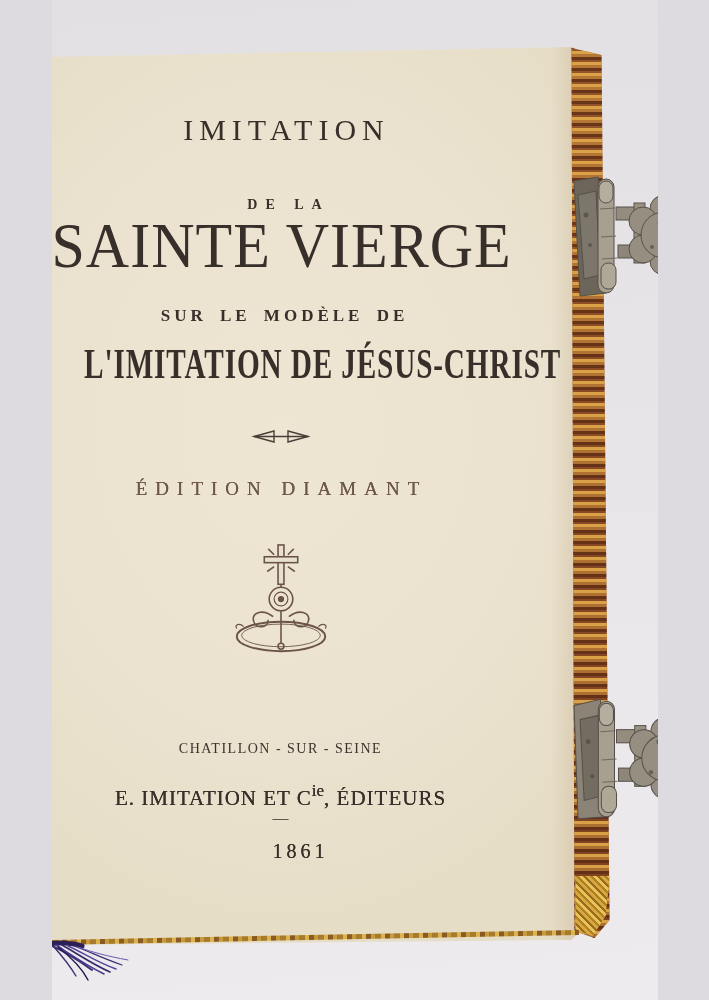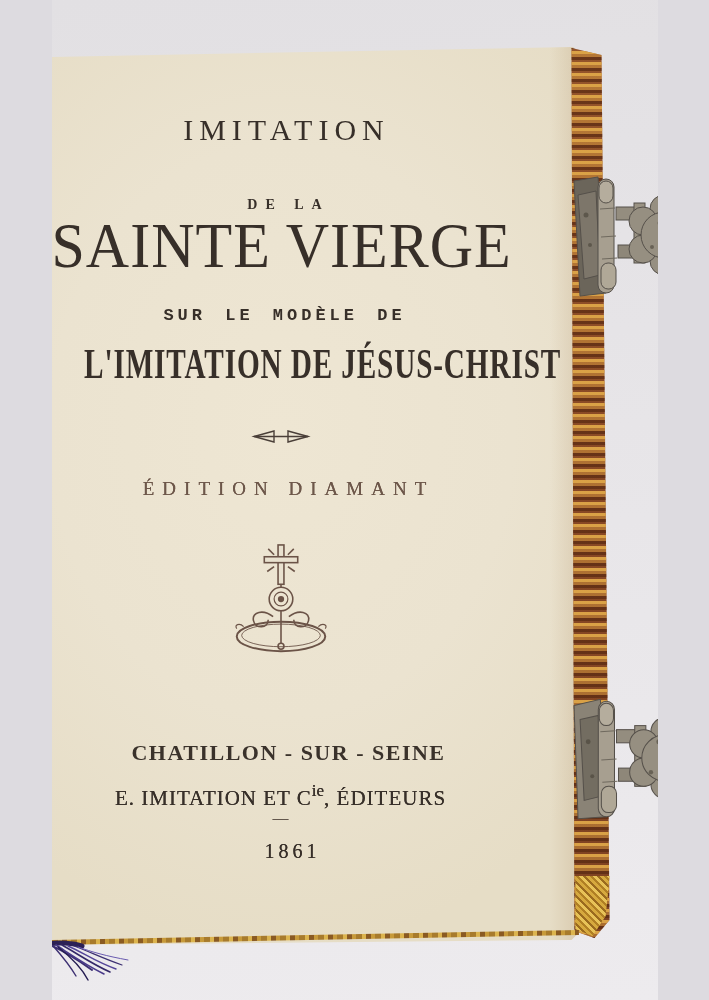--- a/index.html
+++ b/index.html
@@ -41,28 +41,28 @@
     position:absolute;left:0;top:940px;width:527px;height:5px;
     transform:rotate(-1.1deg);transform-origin:left center;
     background:repeating-linear-gradient(90deg,#a87b2c 0 6px,#dcb44e 6px 10px,#8a5a22 10px 15px,#c79a3a 15px 19px);
   }
   
   .tp{position:absolute;left:0;top:0;width:458px;text-align:center;color:#372f29;}
   .tp .line{position:absolute;left:0;width:458px;white-space:nowrap;line-height:1;}
   .t-imitation{top:115px;font-size:30px;letter-spacing:6px;padding-left:6px;}
   .t-dela{top:166px;font-size:14px;font-weight:bold;letter-spacing:8px;padding-left:8px;margin-top:32px;}
   .t-sainte{top:215px;font-size:60px;letter-spacing:1px;transform:scaleY(1.04);transform-origin:center top;}
-  .t-modele{top:307px;font-size:17px;font-weight:bold;letter-spacing:4px;word-spacing:5px;padding-left:4px;font-family:Liberation Mono, monospace;}
+  .t-modele{top:307px;font-size:17px;font-weight:bold;letter-spacing:4px;word-spacing:5px;padding-left:4px;}
   .t-limitation{top:344px;font-size:34px;font-weight:bold;transform:scale(.86,1.22);transform-origin:center top;letter-spacing:1px;}
-  .t-edition{top:479px;font-size:19px;letter-spacing:8px;padding-left:8px;color:#6d574a;text-shadow:0 0 .5px #6d574a;}
-  .t-chatillon{top:742px;font-size:22px;font-weight:bold;letter-spacing:1.5px;color:#3a322b;margin-left:8px;}
+  .t-edition{top:479px;font-size:19px;letter-spacing:8px;padding-left:1px;color:#6d574a;text-shadow:0 0 .5px #6d574a;}
+  .t-chatillon{top:742px;font-size:14px;font-weight:normal;letter-spacing:1.5px;color:#3a322b;}
   .t-cornillac{top:782px;font-size:21px;letter-spacing:1px;text-shadow:0 0 .4px #372f29;}
   .t-cornillac sup{font-size:17px;vertical-align:9px;letter-spacing:0;}
   .t-dash{top:810px;font-size:16px;color:#4a3e36;}
-  .t-year{top:841px;font-size:20px;letter-spacing:4px;padding-left:12px;text-shadow:0 0 .4px #372f29;}
+  .t-year{top:841px;font-size:20px;letter-spacing:4px;padding-left:20px;text-shadow:0 0 .4px #372f29;}
   .orn{position:absolute;}
   svg{display:block;}
 </style>
 </head>
 <body>
 
 <div class="photo">
 
   <div class="page"></div>
 

